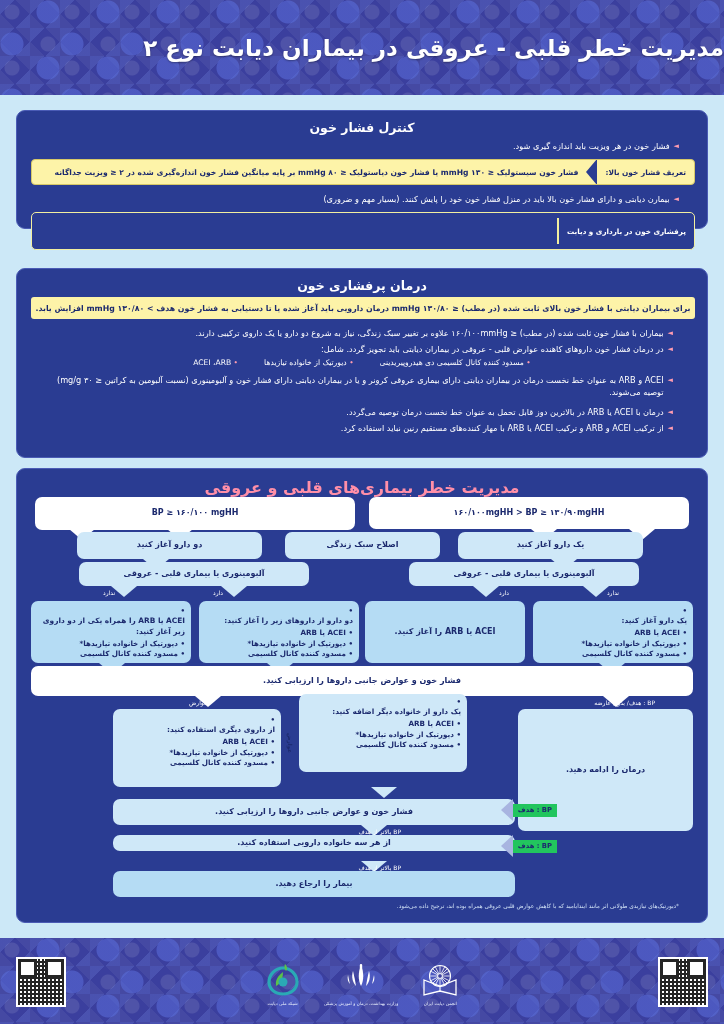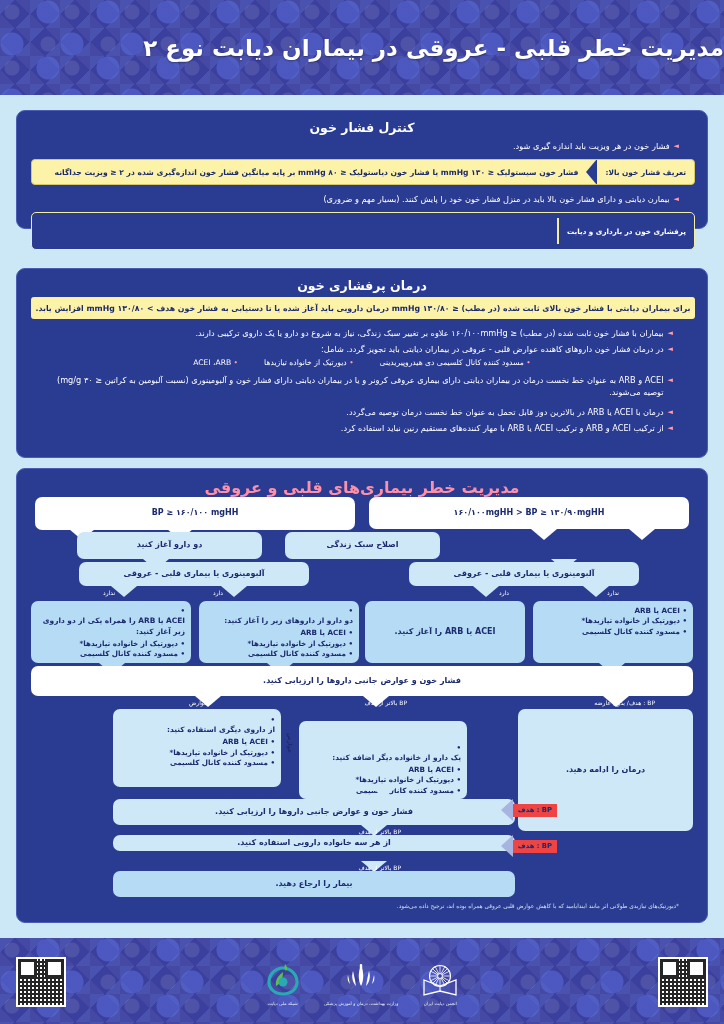--- a/index.html
+++ b/index.html
@@ -138,21 +138,21 @@
   .larrow {
     position: absolute; height: 22px;
     display: flex; align-items: center;
   }
   .larrow .head {
     width: 0; height: 0;
     border-top: 11px solid transparent; border-bottom: 11px solid transparent;
     border-right: 12px solid #a8b4e0;
   }
   .larrow .shaft {
-    height: 13px; background: #ef4444;
+    height: 13px; background: #22c55e;
     display: flex; align-items: center; justify-content: center;
     padding: 0 5px; color: #1c2a6e; font-size: 6.8px; font-weight: bold; white-space: nowrap;
   }
 
   .footnote {
     position: absolute; color: #cfe0f5; font-size: 5.8px;
     right: 28px; text-align: right;
   }
 
   
@@ -268,20 +268,23 @@
     </div>
     <div class="notch white" style="top:60px; right:150px;"></div>
     <div class="notch white" style="top:60px; right:52px;"></div>
 
     <div class="fbox" style="top:28px; left:18px; width:320px; height:33px;">
       <span>BP ≥ ۱۶۰/۱۰۰ mgHH</span>
     </div>
     <div class="notch white" style="top:60px; left:150px;"></div>
     <div class="notch white" style="top:60px; left:52px;"></div>
 
+    <div class="fbox lblue" style="top:63px; right:64px; width:185px; height:27px;">
+      <span>یک دارو آغاز کنید</span>
+    </div>
     <div class="notch lblue" style="top:90px; right:130px;"></div>
 
     <div class="fbox lblue" style="top:63px; left:268px; width:155px; height:27px;">
       <span>اصلاح سبک زندگی</span>
     </div>
 
     <div class="fbox lblue" style="top:63px; left:60px; width:185px; height:27px;">
       <span>دو دارو آغاز کنید</span>
     </div>
     <div class="notch lblue" style="top:90px; left:126px;"></div>
@@ -297,20 +300,23 @@
     <div class="fbox lblue" style="top:93px; left:62px; width:230px; height:24px;">
       <span>آلبومینوری یا بیماری قلبی - عروقی</span>
     </div>
     <div class="notch lblue" style="top:117px; left:94px;"></div>
     <div class="notch lblue" style="top:117px; left:204px;"></div>
     <div class="edge-label" style="top:120px; left:196px;">دارد</div>
     <div class="edge-label" style="top:120px; left:86px;">ندارد</div>
 
     <div class="fbox lblue2" style="top:132px; right:14px; width:160px; height:62px; align-items:flex-start; padding-top:5px;">
       <ul>
+        <li style="list-style:none;">
+            <span class="hdr">یک دارو آغاز کنید:</span>
+          </li>
         <li>ACEI یا ARB</li>
         <li>دیورتیک از خانواده تیازیدها*</li>
         <li>مسدود کننده کانال کلسیمی</li>
       </ul>
     </div>
     <div class="notch lblue2" style="top:194px; right:82px;"></div>
 
     <div class="fbox lblue2" style="top:132px; right:182px; width:160px; height:62px;">
       <span>ACEI یا ARB را آغاز کنید.</span>
     </div>
@@ -345,21 +351,21 @@
     <div class="notch white" style="top:227px; right:318px;"></div>
     <div class="notch white" style="top:227px; left:178px;"></div>
     <div class="edge-label" style="top:230px; right:52px;">BP : هدف/ بدون عارضه</div>
     <div class="edge-label" style="top:230px; right:300px;">BP بالاتر از هدف</div>
     <div class="edge-label" style="top:230px; left:172px;">عوارض</div>
 
     <div class="fbox lblue" style="top:240px; right:14px; width:175px; height:122px;">
       <span>درمان را ادامه دهید.</span>
     </div>
 
-    <div class="fbox lblue" style="top:252px; right:240px; width:168px; height:78px; align-items:flex-end; padding-top:12px;">
+    <div class="fbox lblue" style="top:225px; right:240px; width:168px; height:78px; align-items:flex-start; padding-top:3px;">
       <ul>
         <li style="list-style:none;">
             <span class="hdr">یک دارو از خانواده دیگر اضافه کنید:</span>
           </li>
         <li>ACEI یا ARB</li>
         <li>دیورتیک از خانواده تیازیدها*</li>
         <li>مسدود کننده کانال کلسیمی</li>
       </ul>
     </div>
     <div class="notch lblue" style="top:318px; right:310px;"></div>

